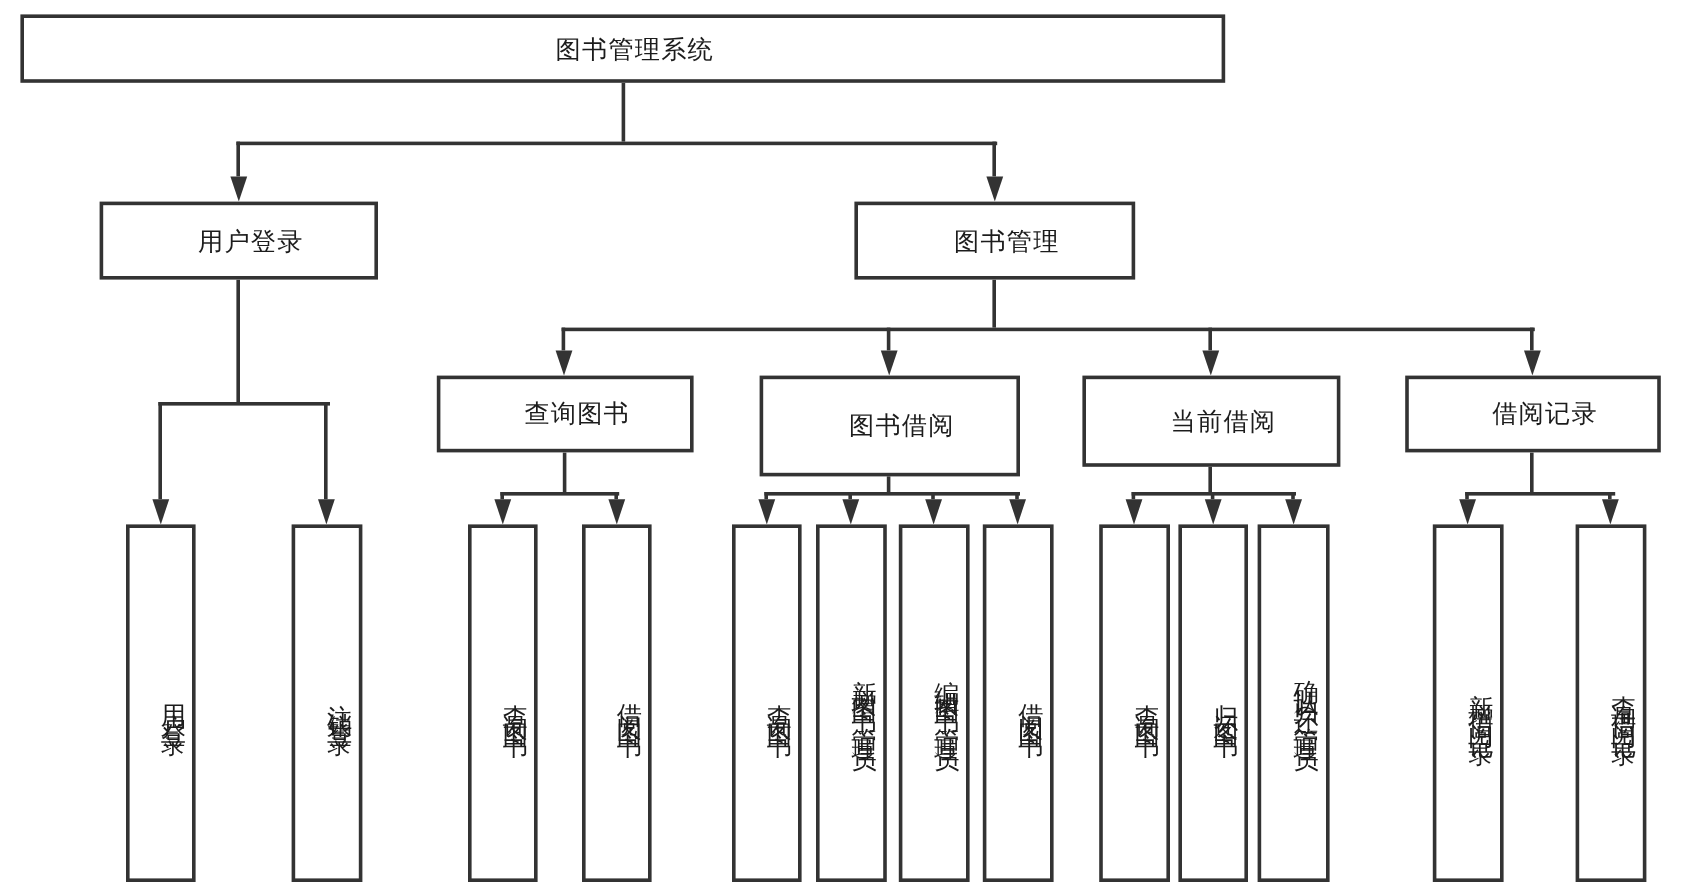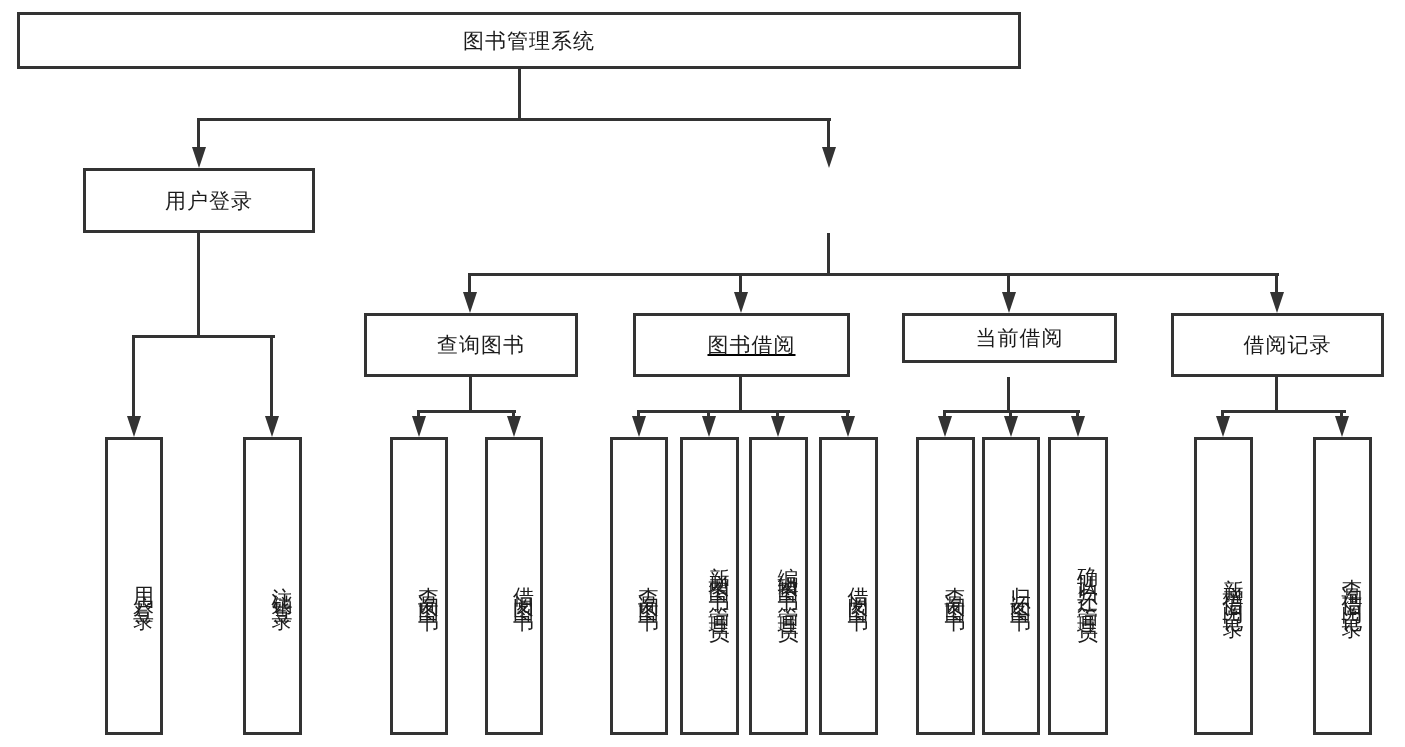--- a/index.html
+++ b/index.html
@@ -70,20 +70,23 @@
     <div class="hline" style="left:197px; top:118px; width:634px;"></div>
     <div class="vline" style="left:197px; top:118px; height:29px;"></div>
     <div class="arrowhead" style="left:192px; top:147px;"></div>
     <div class="vline" style="left:827px; top:118px; height:29px;"></div>
     <div class="arrowhead" style="left:822px; top:147px;"></div>
   </div>
 
   <div class="node" style="left:83px; top:168px; width:232px; height:65px;">
     <span class="lbl">用户登录</span>
   </div>
+  <div class="node" style="left:712px; top:168px; width:234px; height:65px;">
+    <span class="lbl">图书管理</span>
+  </div>
 
   <div>
     <div class="vline" style="left:197px; top:233px; height:102px;"></div>
     <div class="hline" style="left:132px; top:335px; width:143px;"></div>
     <div class="vline" style="left:132px; top:335px; height:81px;"></div>
     <div class="arrowhead" style="left:127px; top:416px;"></div>
     <div class="vline" style="left:270px; top:335px; height:81px;"></div>
     <div class="arrowhead" style="left:265px; top:416px;"></div>
   </div>
 
@@ -96,24 +99,24 @@
     <div class="arrowhead" style="left:734px; top:292px;"></div>
     <div class="vline" style="left:1007px; top:273px; height:19px;"></div>
     <div class="arrowhead" style="left:1002px; top:292px;"></div>
     <div class="vline" style="left:1275px; top:273px; height:19px;"></div>
     <div class="arrowhead" style="left:1270px; top:292px;"></div>
   </div>
 
   <div class="node" style="left:364px; top:313px; width:214px; height:64px;">
     <span class="lbl">查询图书</span>
   </div>
-  <div class="node" style="left:633px; top:313px; width:217px; height:64px;text-decoration:underline;">
+  <div class="node" style="left:633px; top:313px; width:217px; height:84px;">
     <span class="lbl">图书借阅</span>
   </div>
-  <div class="node" style="left:902px; top:313px; width:215px; height:50px;">
+  <div class="node" style="left:902px; top:313px; width:215px; height:76px;">
     <span class="lbl">当前借阅</span>
   </div>
   <div class="node" style="left:1171px; top:313px; width:213px; height:64px;">
     <span class="lbl">借阅记录</span>
   </div>
 
   <div>
     <div class="vline" style="left:469px; top:377px; height:33px;"></div>
     <div class="hline" style="left:417px; top:410px; width:99px;"></div>
     <div class="vline" style="left:417px; top:410px; height:6px;"></div>

